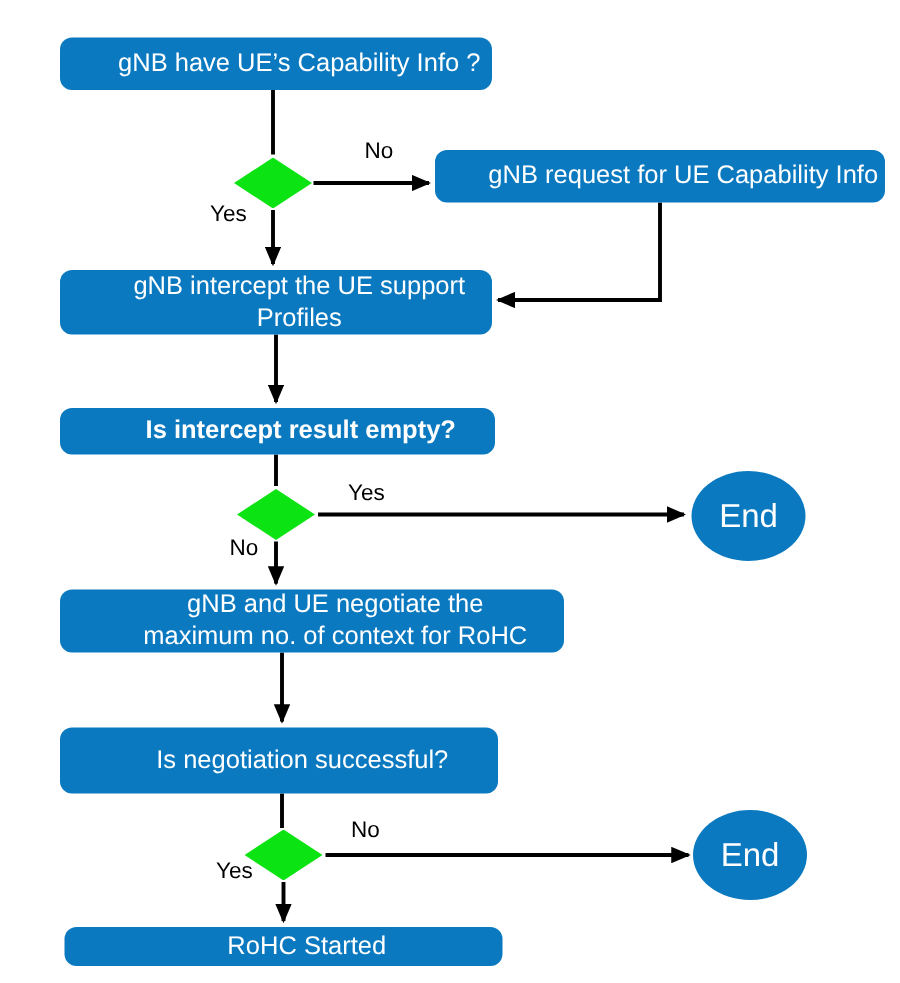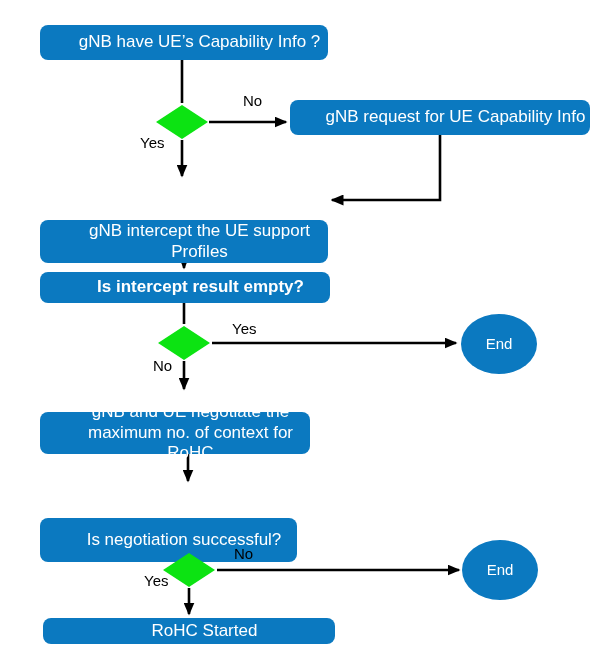--- a/index.html
+++ b/index.html
@@ -12,21 +12,21 @@
   }
   html,body{margin:0;padding:0;background:var(--background);}
   body{font-family:"Liberation Sans", sans-serif;}
   .canvas{position:relative;width:600px;height:655px;background:var(--background);overflow:hidden;}
   svg.edges{position:absolute;left:0;top:0;width:600px;height:655px;}
   .edge{stroke:var(--arrow);stroke-width:2.6;fill:none;}
   .node{position:absolute;display:flex;align-items:center;justify-content:center;
         text-align:center;color:var(--node-text);font-size:17px;line-height:1.22;
         white-space:pre-line;box-sizing:border-box;}
   .box{background:var(--node-fill);border-radius:8px;padding-left:31px;}
-  .ellipse{background:var(--node-fill);border-radius:50%;font-size:15px;}
+  .ellipse{background:var(--node-fill);border-radius:50%;font-size:22px;}
   .diamond{position:absolute;background:var(--decision-fill);
            clip-path:polygon(50% 0,100% 50%,50% 100%,0 50%);}
   .edge-label{position:absolute;color:var(--label-text);font-size:15px;line-height:1;}
 </style>
 </head>
 <body>
 
 <div class="canvas">
 
   <svg class="edges" viewBox="0 0 600 655">
@@ -52,37 +52,37 @@
   <div class="node box" style="left:40px;top:25px;width:288px;height:35px;">gNB have UE’s Capability Info ?</div>
 
   <div class="diamond" style="left:156px;top:105px;width:52px;height:34px;"></div>
 
   <div class="edge-label" style="left:243px;top:93px;">No</div>
 
   <div class="edge-label" style="left:140px;top:135px;">Yes</div>
 
   <div class="node box" style="left:290px;top:100px;width:300px;height:35px;text-align:right;">gNB request for UE Capability Info</div>
 
-  <div class="node box" style="left:40px;top:180px;width:288px;height:43px;margin-top:40px;">gNB intercept the UE support
+  <div class="node box" style="left:40px;top:180px;width:288px;height:43px;">gNB intercept the UE support
 Profiles</div>
 
   <div class="node box" style="left:40px;top:272px;width:290px;height:31px;font-weight:bold;">Is intercept result empty?</div>
 
   <div class="diamond" style="left:158px;top:326px;width:52px;height:34px;"></div>
 
   <div class="edge-label" style="left:232px;top:321px;">Yes</div>
 
   <div class="edge-label" style="left:153px;top:358px;">No</div>
 
   <div class="node ellipse" style="left:461px;top:314px;width:76px;height:60px;">End</div>
 
-  <div class="node box" style="left:40px;top:412px;width:270px;height:42px;">gNB and UE negotiate the
+  <div class="node box" style="left:40px;top:393px;width:336px;height:42px;">gNB and UE negotiate the
 maximum no. of context for RoHC</div>
 
-  <div class="node box" style="left:40px;top:485px;width:257px;height:44px;margin-top:33px;">Is negotiation successful?</div>
+  <div class="node box" style="left:40px;top:485px;width:292px;height:44px;">Is negotiation successful?</div>
 
   <div class="diamond" style="left:163px;top:553px;width:52px;height:34px;"></div>
 
   <div class="edge-label" style="left:234px;top:546px;">No</div>
 
   <div class="edge-label" style="left:144px;top:573px;">Yes</div>
 
   <div class="node ellipse" style="left:462px;top:540px;width:76px;height:60px;">End</div>
 
   <div class="node box" style="left:43px;top:618px;width:292px;height:26px;">RoHC Started</div>

